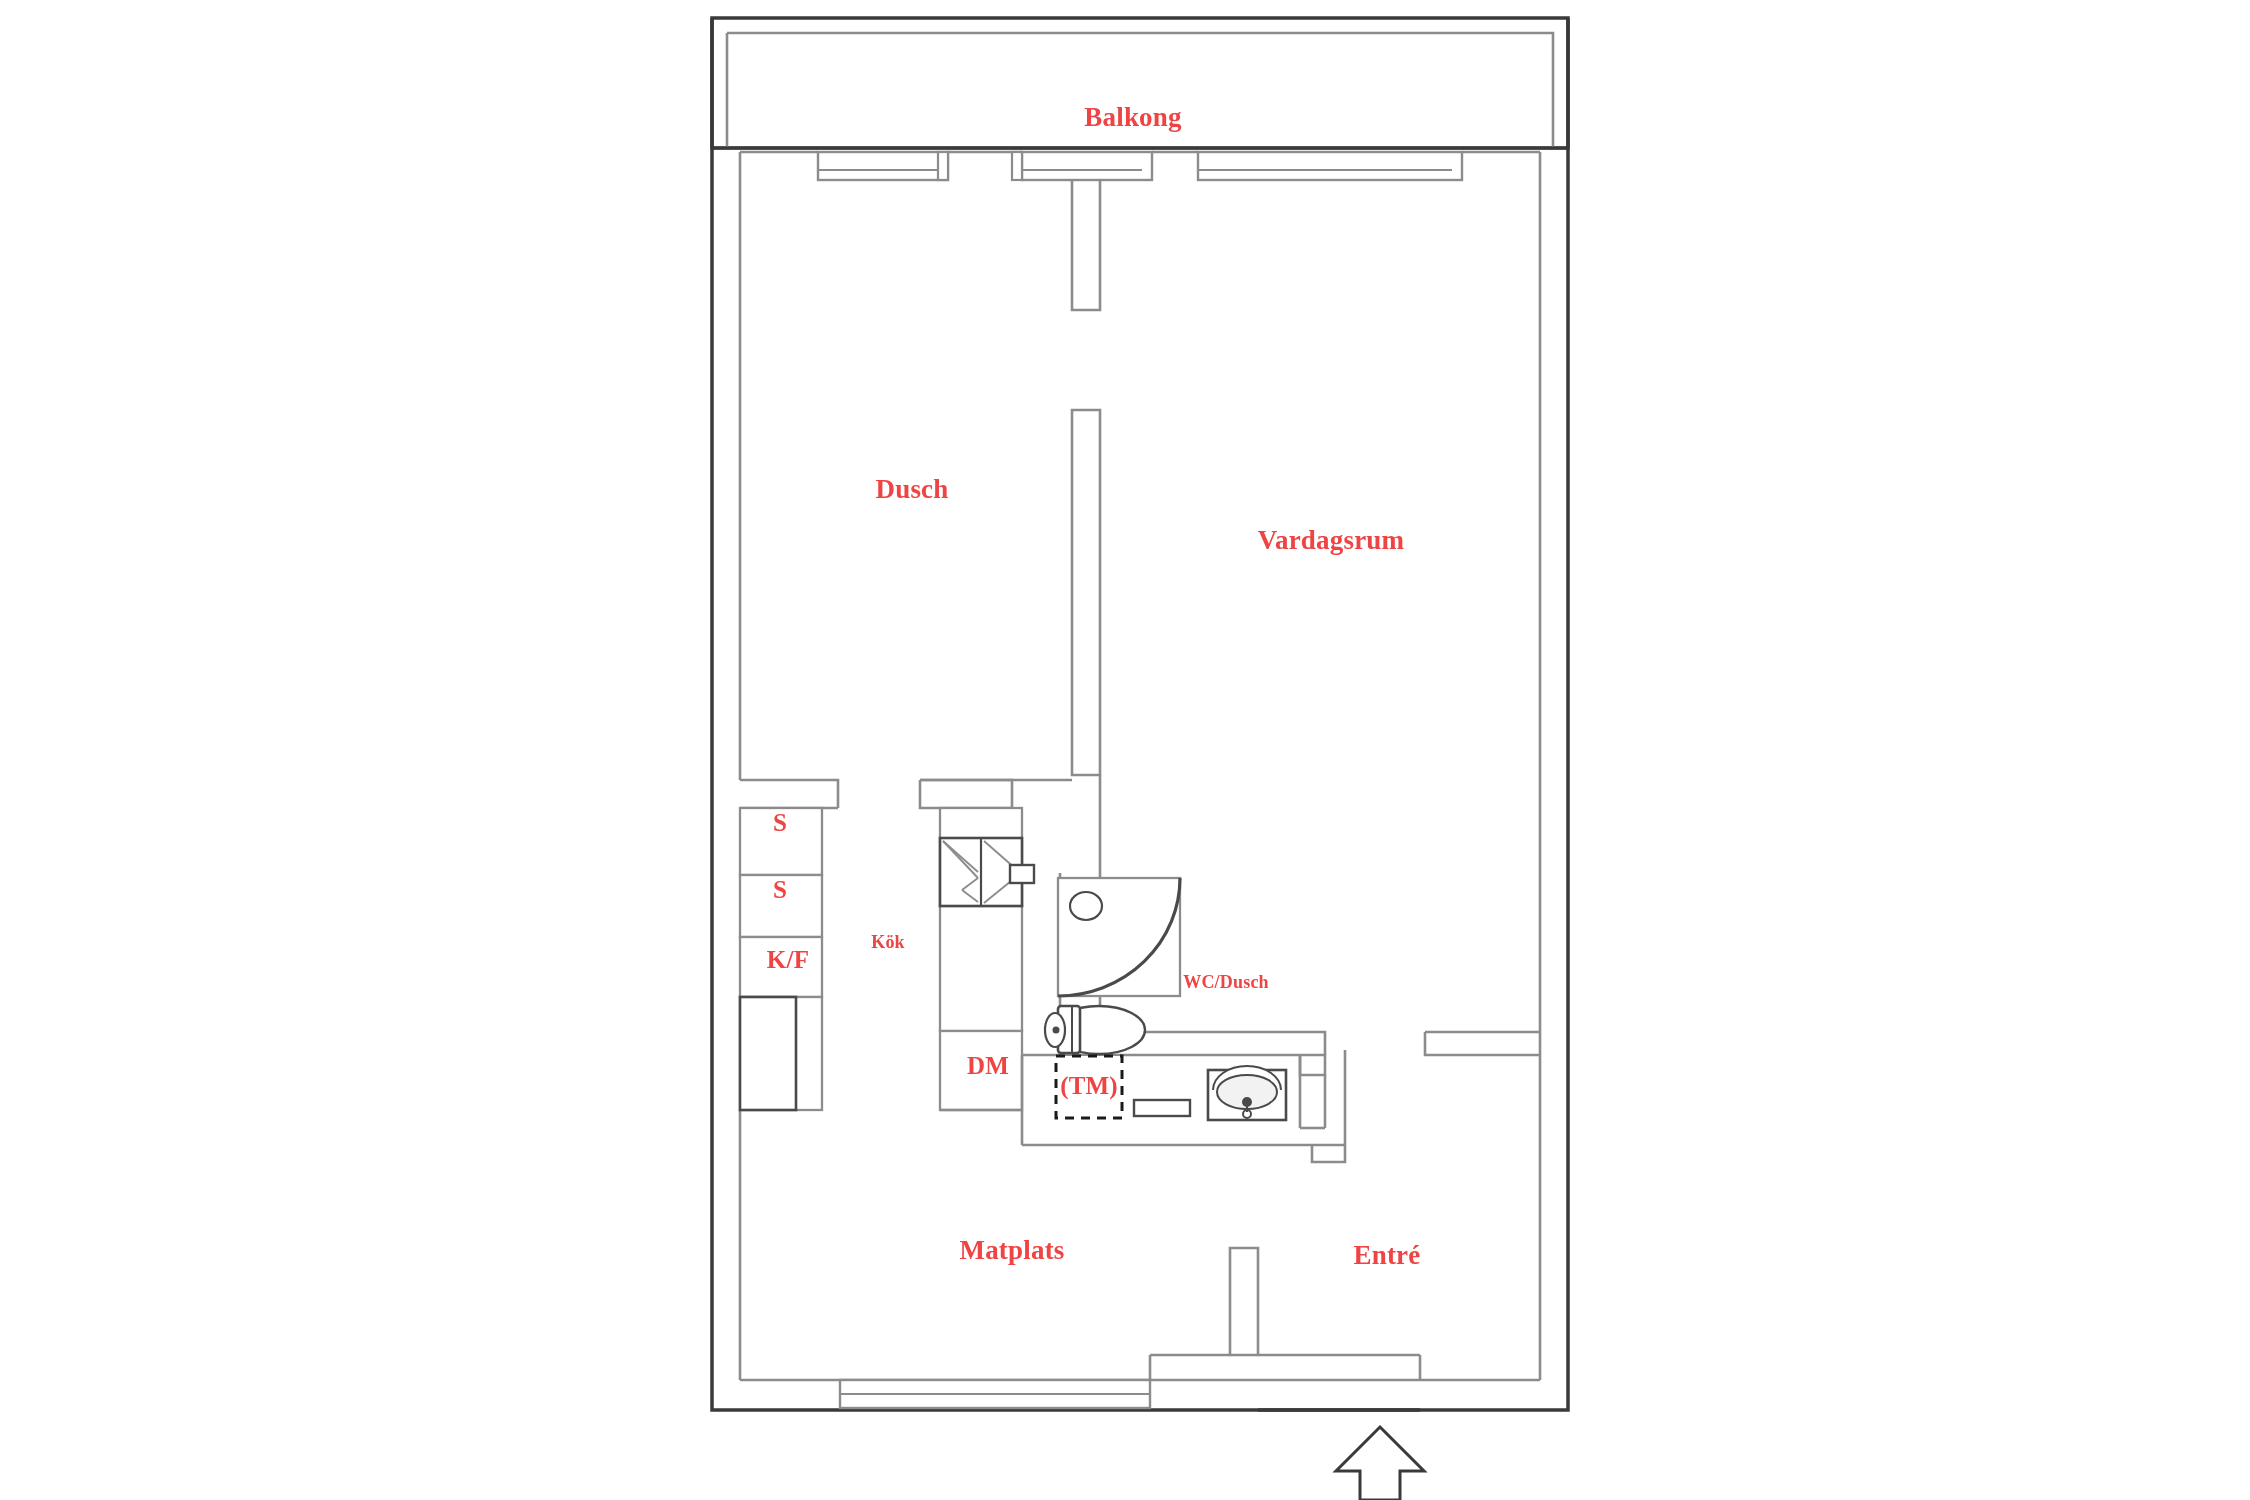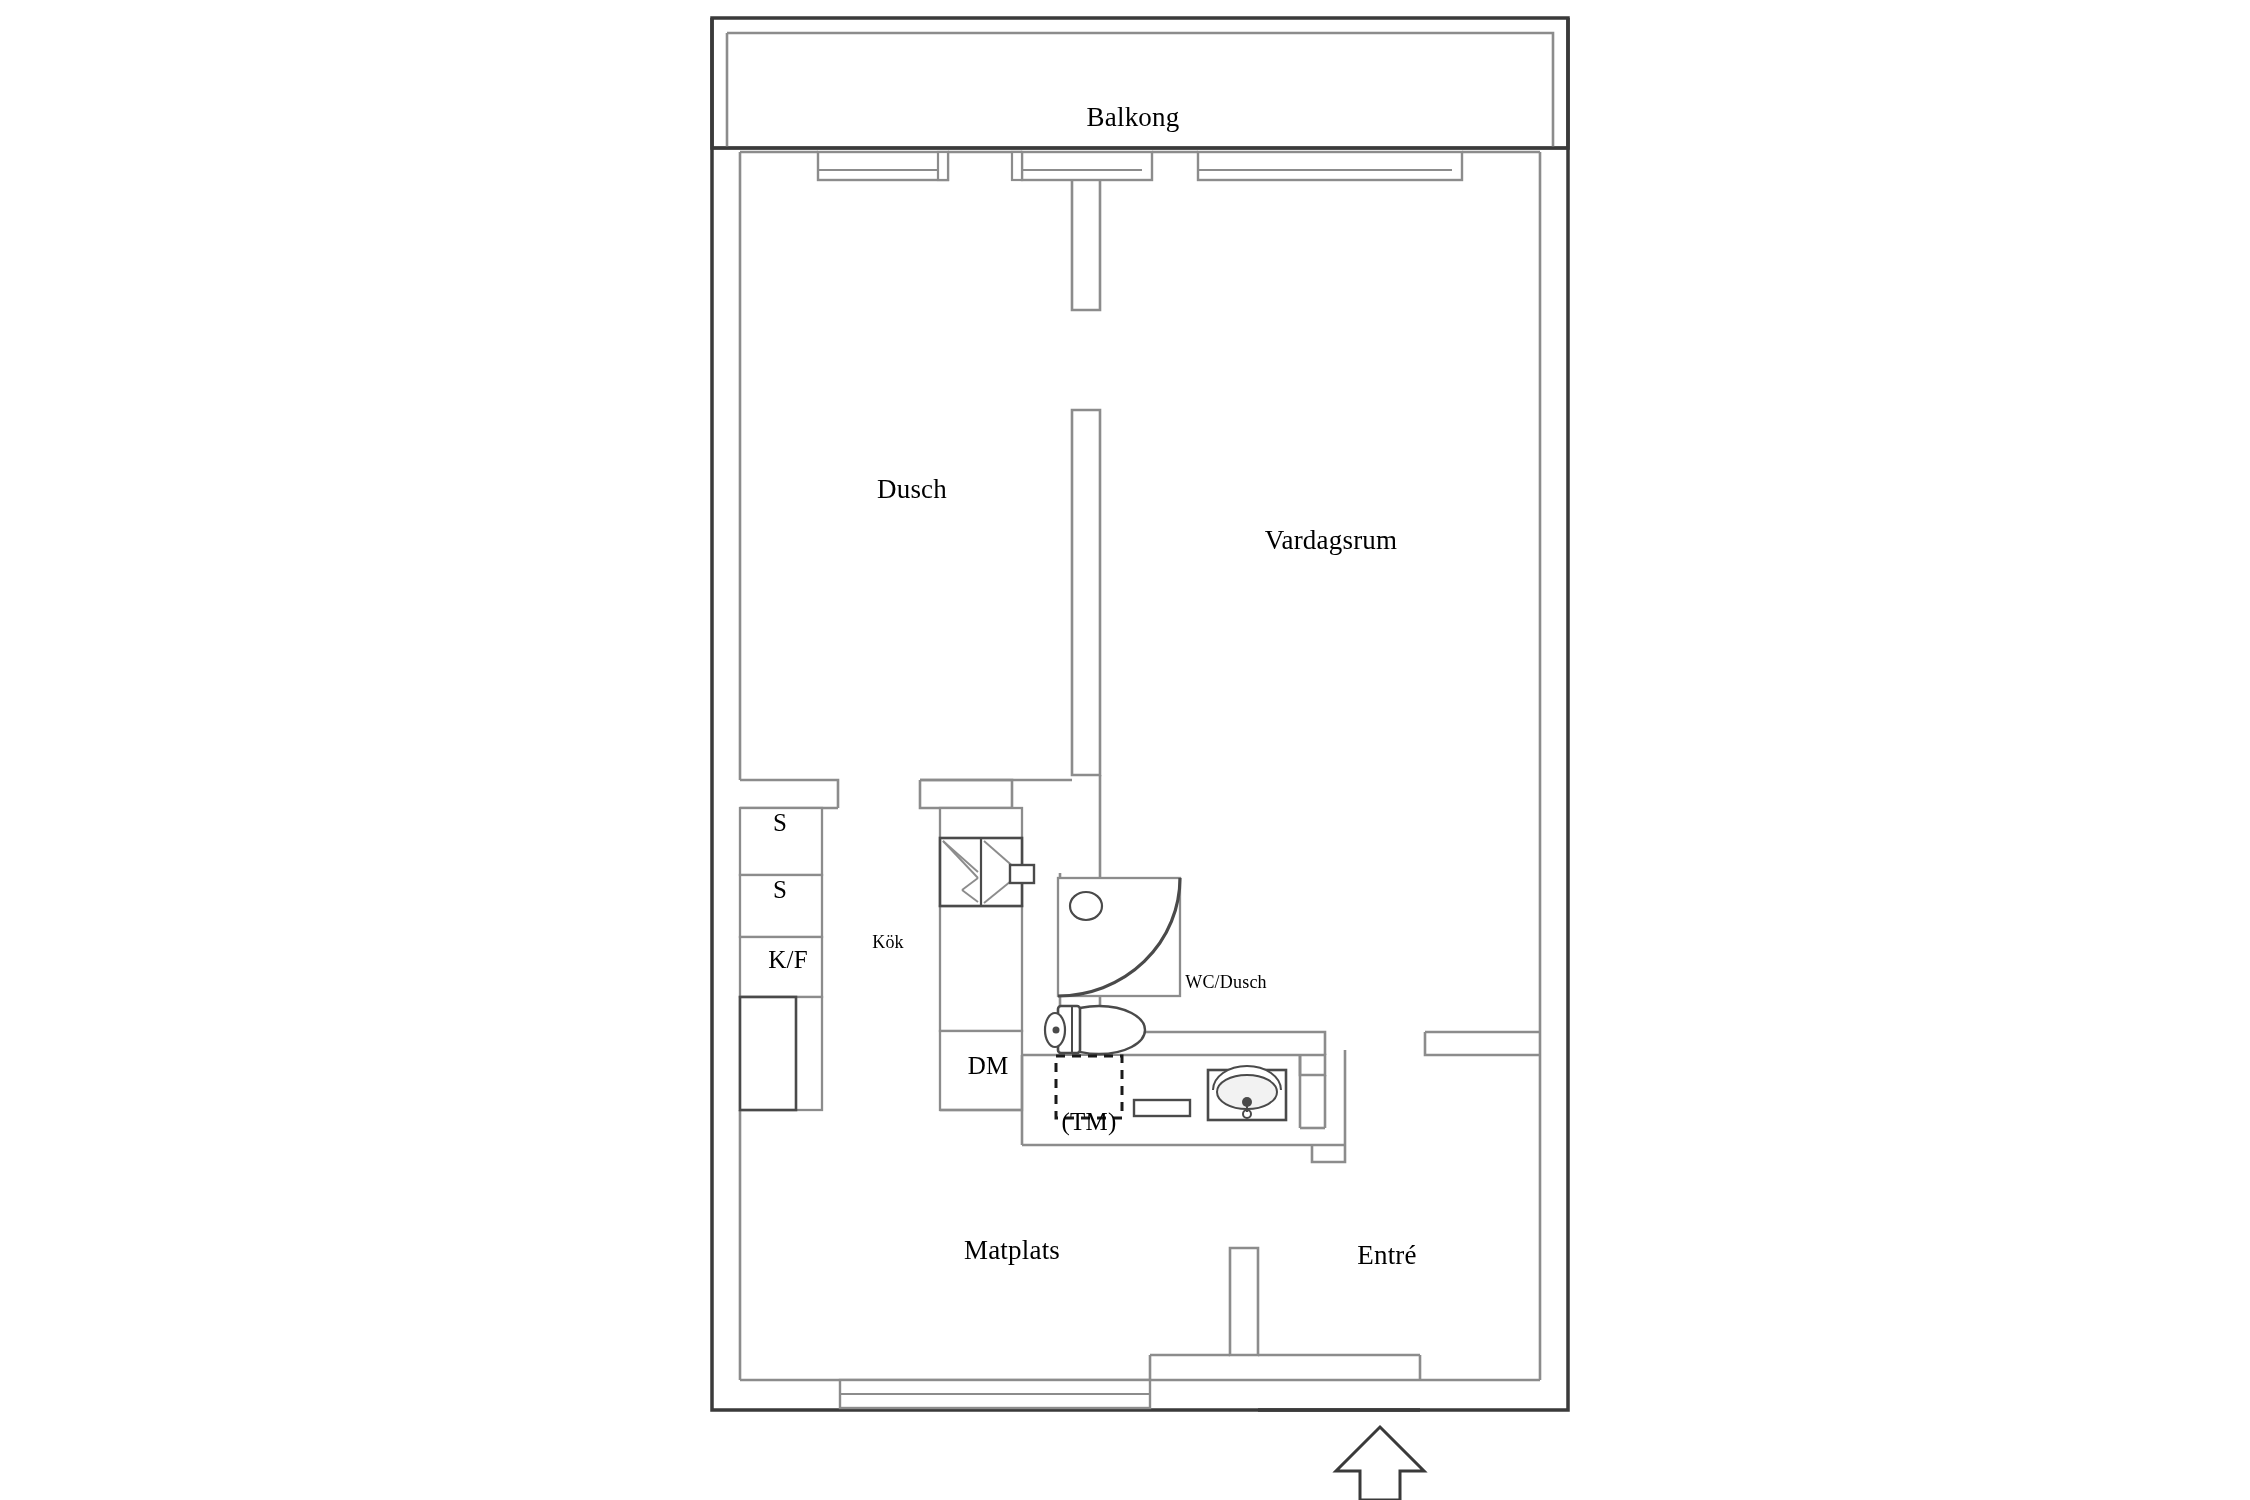--- a/index.html
+++ b/index.html
@@ -17,25 +17,26 @@
   }
   #plan-svg {
     position: absolute;
     left: 0;
     top: 0;
     width: 2250px;
     height: 1500px;
   }
   .room-label {
     position: absolute;
-    color: #000000;
+    color: #ef4444;
     font-family: "Liberation Serif", "DejaVu Serif", serif;
     white-space: nowrap;
     transform: translate(-50%, -50%);
     letter-spacing: 0.2px;
+    font-weight: bold;
   }
   .lbl-big   { font-size: 27px; }
   .lbl-mid   { font-size: 18px; }
   .lbl-small { font-size: 25px; }
 </style>
 </head>
 <body>
 
 <div id="page">
 
@@ -235,15 +236,15 @@
   <div class="room-label lbl-big" style="left:1387px; top:1255px;">Entré</div>
 
   <div class="room-label lbl-small" style="left:780px; top:823px;">S</div>
 
   <div class="room-label lbl-small" style="left:780px; top:890px;">S</div>
 
   <div class="room-label lbl-small" style="left:788px; top:960px;">K/F</div>
 
   <div class="room-label lbl-small" style="left:988px; top:1066px;">DM</div>
 
-  <div class="room-label lbl-small" style="left:1089px; top:1086px;margin-top:36px;">(TM)</div>
+  <div class="room-label lbl-small" style="left:1089px; top:1086px;">(TM)</div>
 
 </div>
 
 </body></html>

